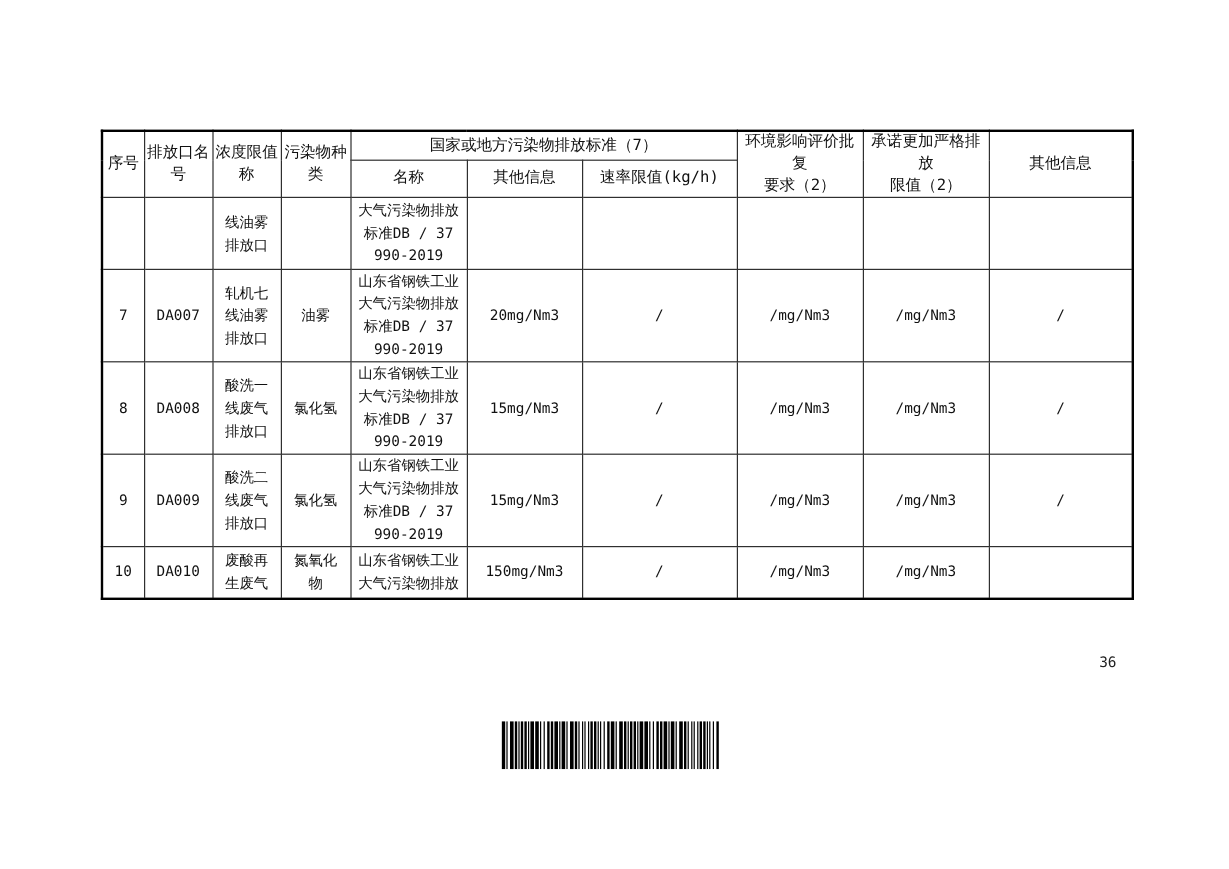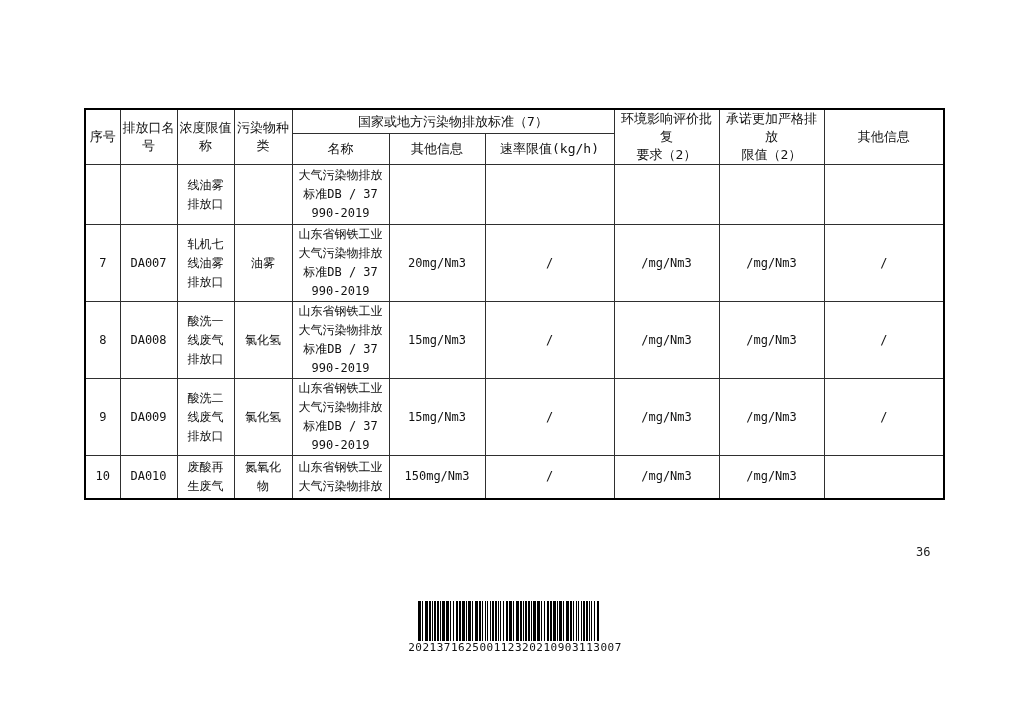--- a/index.html
+++ b/index.html
@@ -316,15 +316,14 @@
       <span style="width:1px"></span>
       <span style="width:1px;background:#000"></span>
       <span style="width:1px"></span>
       <span style="width:1px;background:#000"></span>
       <span style="width:2px"></span>
       <span style="width:1px;background:#000"></span>
       <span style="width:2px"></span>
       <span style="width:2px;background:#000"></span>
       <span style="width:1px"></span>
     </div>
-  <div class="barcode-number">202137162500112320210903113007</div>
 
 </div>
 
 </body></html>

